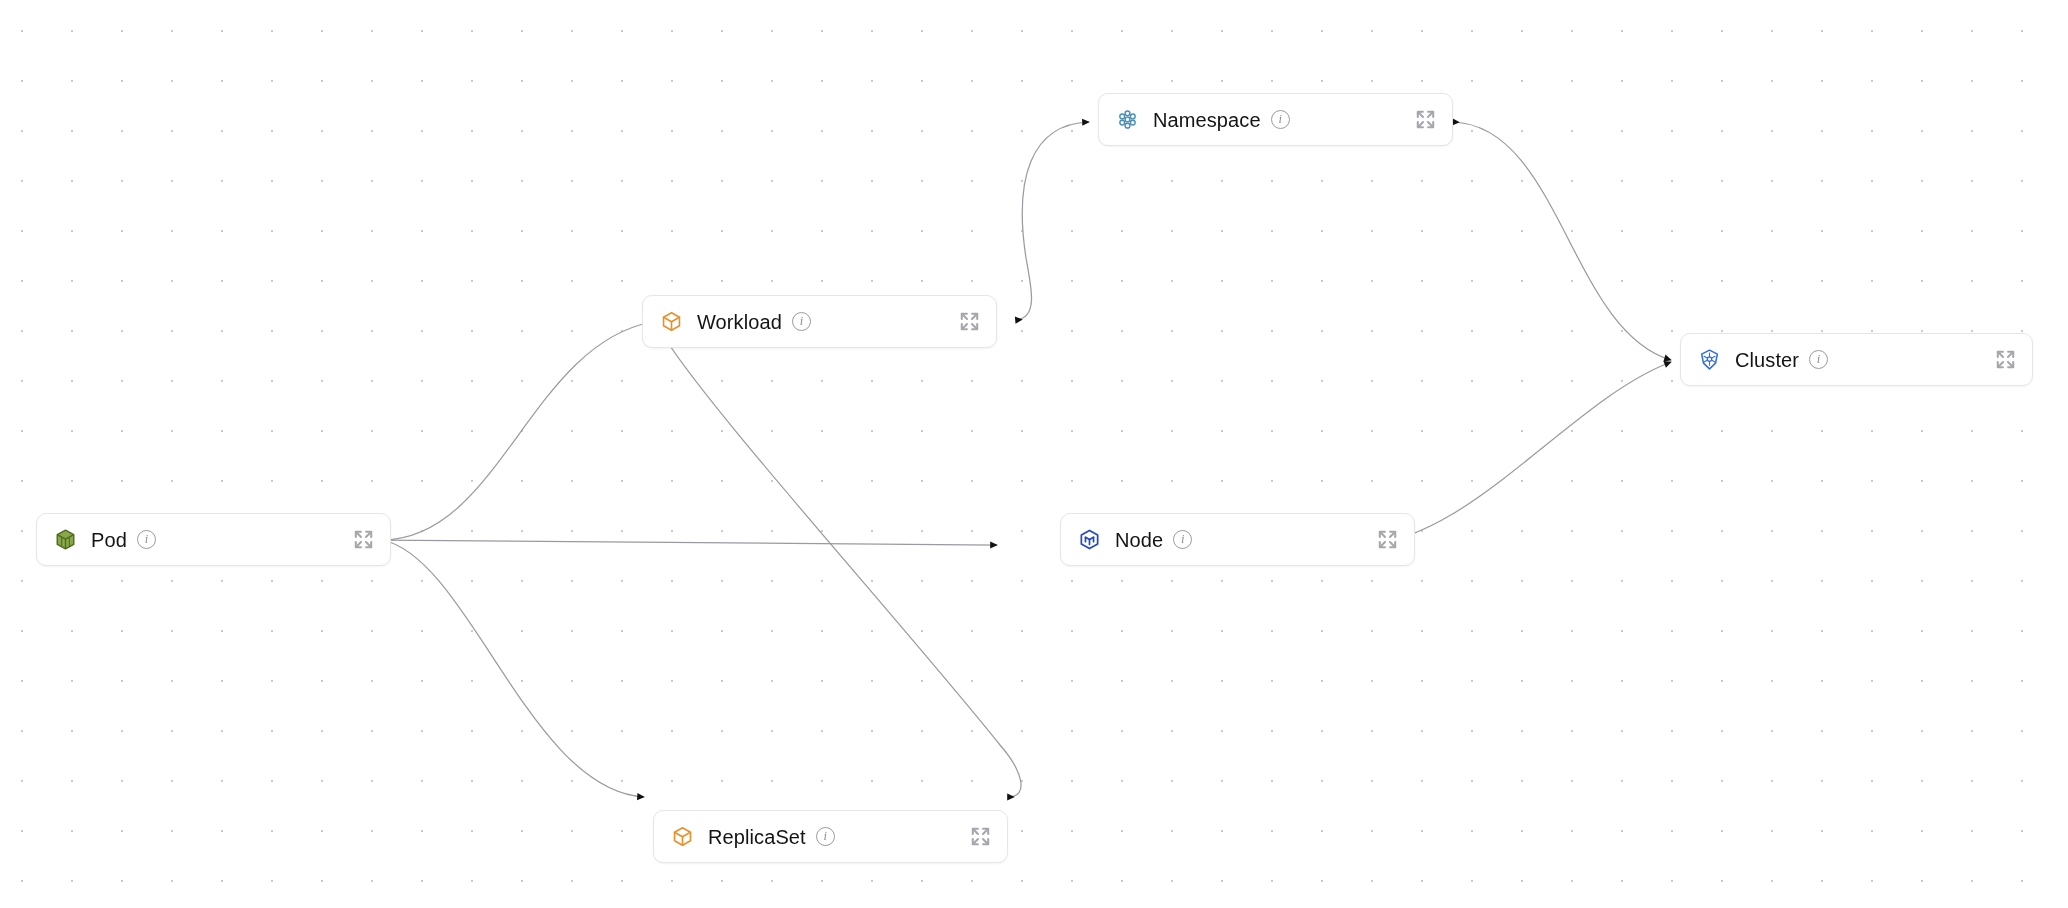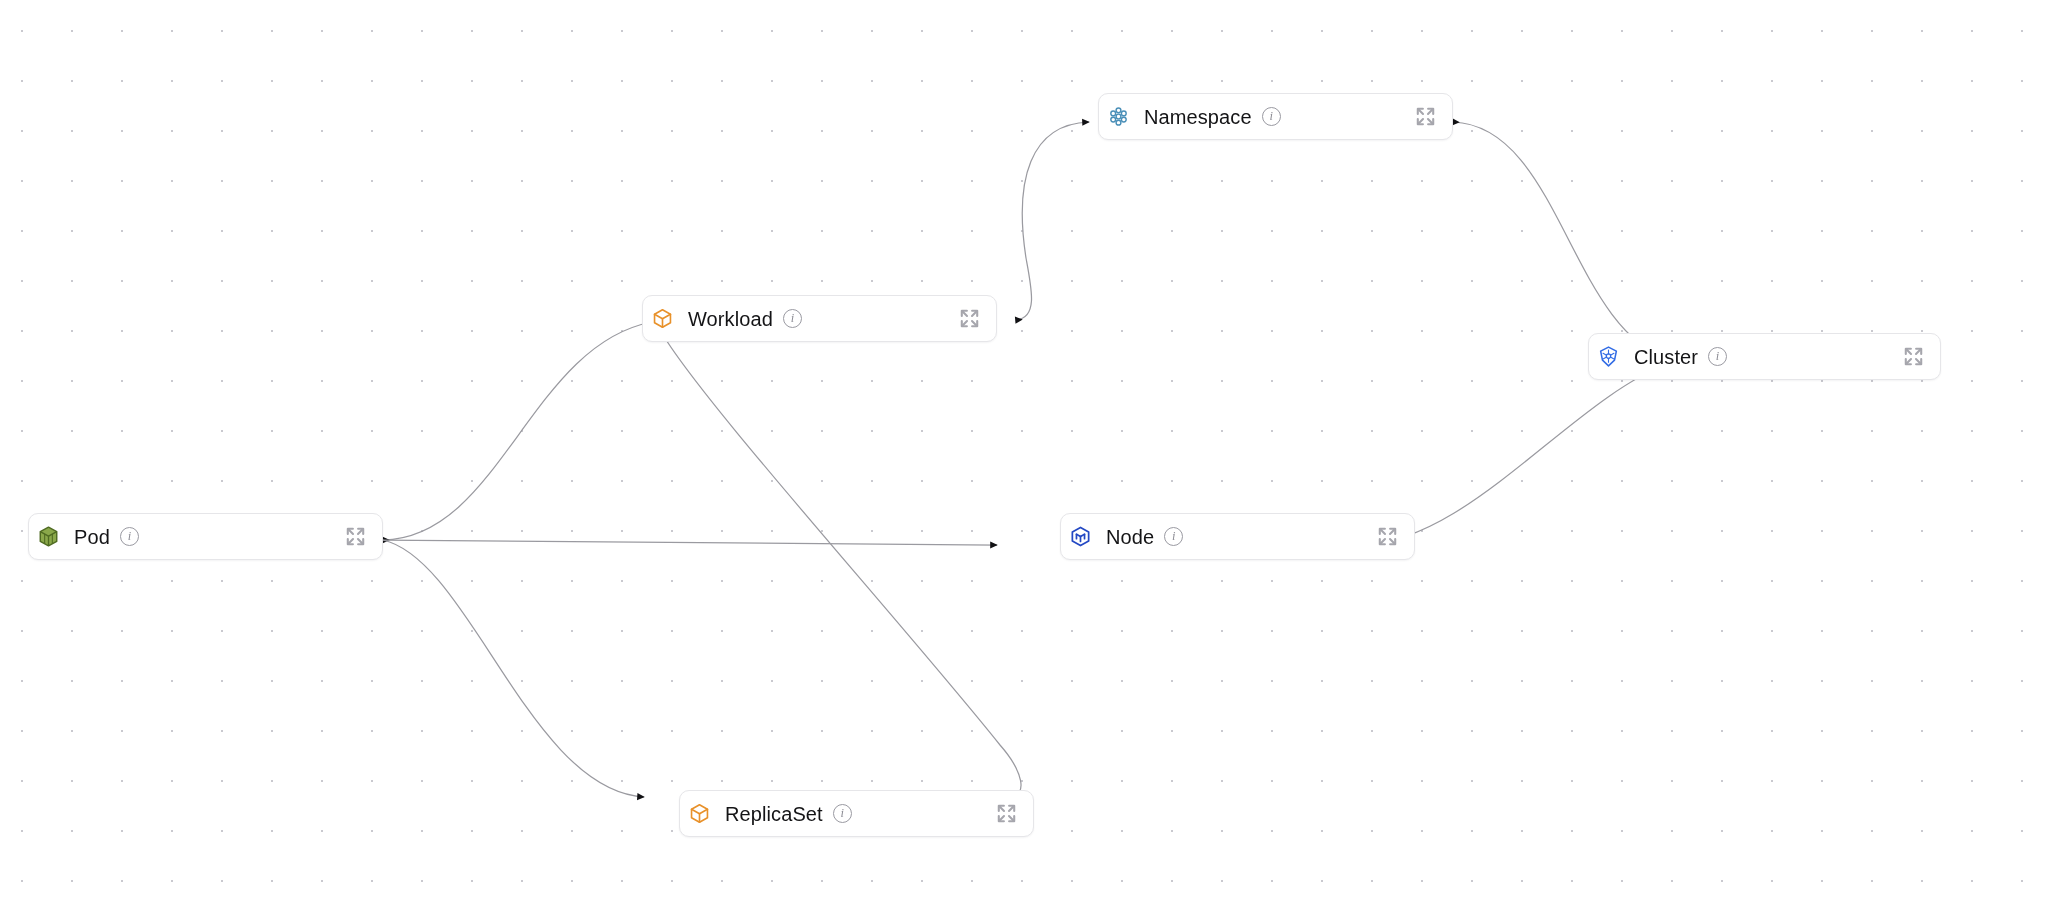--- a/index.html
+++ b/index.html
@@ -27,22 +27,22 @@
     pointer-events: none;
   }
   .node {
     position: absolute;
     display: flex;
     align-items: center;
     background: #ffffff;
     border: 1px solid #e6e6e9;
     border-radius: 10px;
     box-shadow: 0 1px 2px rgba(16,24,40,0.05);
-    padding: 0 14px 0 8px;
-    height: 47px;
+    padding: 0 14px 0 17px;
+    height: 53px;
   }
   .node-icon {
     width: 23px;
     height: 23px;
     flex: 0 0 23px;
     display: flex;
     align-items: center;
     justify-content: center;
   }
   .node-icon svg { display: block; }
@@ -107,21 +107,21 @@
       <path d="M 1008,797 C 1030,797 1022,770 1000,745 C 900,620 700,400 660,330" marker-end="url(#arrow)" marker-start="url(#arrow-src)"></path>
 
       <path d="M 1016,320 C 1038,318 1032,290 1026,258 C 1014,180 1030,124 1089,122" marker-end="url(#arrow)" marker-start="url(#arrow-src)"></path>
 
       <path d="M 1453,122 C 1560,126 1570,330 1671,360" marker-end="url(#arrow)" marker-start="url(#arrow-src)"></path>
 
       <path d="M 1361,545 C 1470,542 1570,400 1671,362" marker-end="url(#arrow)" marker-start="url(#arrow-src)"></path>
     </g>
   </svg>
 
-  <div class="node" style="left:28px; top:513px; width:355px;">
+  <div class="node" style="left:36px; top:513px; width:355px;">
     <span class="node-icon">
       <svg width="23" height="23" viewBox="0 0 24 24">
         <path d="M12 2.3 L20.6 6.9 L20.6 17.1 L12 21.7 L3.4 17.1 L3.4 6.9 Z" fill="#8aa84a" stroke="#4f6b22" stroke-width="1.5" stroke-linejoin="round"></path>
         <path d="M3.4 6.9 L12 11.6 L20.6 6.9" fill="none" stroke="#4f6b22" stroke-width="1.4"></path>
         <path d="M12 11.6 L12 21.7" fill="none" stroke="#4f6b22" stroke-width="1.4"></path>
         <path d="M8 9.3 L8 19.3 M16 9.3 L16 19.3" fill="none" stroke="#4f6b22" stroke-width="1.1"></path>
       </svg>
     </span>
     <span class="node-label">Pod</span>
     <span class="info-icon">i</span>
@@ -146,21 +146,21 @@
     <span class="info-icon">i</span>
     <span class="spacer"></span>
     <span class="expand-icon">
       <svg width="25" height="25" viewBox="0 0 24 24" fill="none" stroke="#a6a6ad" stroke-width="2" stroke-linecap="round" stroke-linejoin="round">
         <path d="M9.5 4.6 H4.6 V9.5 M14.5 4.6 H19.4 V9.5 M19.4 14.5 V19.4 H14.5 M4.6 14.5 V19.4 H9.5"></path>
         <path d="M4.9 4.9 L9.6 9.6 M19.1 4.9 L14.4 9.6 M19.1 19.1 L14.4 14.4 M4.9 19.1 L9.6 14.4"></path>
       </svg>
     </span>
   </div>
 
-  <div class="node" style="left:653px; top:790px; width:355px;margin-left:26px;">
+  <div class="node" style="left:653px; top:810px; width:355px;">
     <span class="node-icon">
       <svg width="23" height="23" viewBox="0 0 24 24" fill="none" stroke="#e8912a" stroke-width="1.7" stroke-linejoin="round" stroke-linecap="round">
         <path d="M12 2.9 L20.3 7.6 L20.3 16.4 L12 21.1 L3.7 16.4 L3.7 7.6 Z"></path>
         <path d="M3.7 7.6 L12 12.3 L20.3 7.6"></path>
         <path d="M12 12.3 L12 21.1"></path>
       </svg>
     </span>
     <span class="node-label">ReplicaSet</span>
     <span class="info-icon">i</span>
     <span class="spacer"></span>
@@ -208,21 +208,21 @@
     <span class="info-icon">i</span>
     <span class="spacer"></span>
     <span class="expand-icon">
       <svg width="25" height="25" viewBox="0 0 24 24" fill="none" stroke="#a6a6ad" stroke-width="2" stroke-linecap="round" stroke-linejoin="round">
         <path d="M9.5 4.6 H4.6 V9.5 M14.5 4.6 H19.4 V9.5 M19.4 14.5 V19.4 H14.5 M4.6 14.5 V19.4 H9.5"></path>
         <path d="M4.9 4.9 L9.6 9.6 M19.1 4.9 L14.4 9.6 M19.1 19.1 L14.4 14.4 M4.9 19.1 L9.6 14.4"></path>
       </svg>
     </span>
   </div>
 
-  <div class="node" style="left:1588px; top:333px; width:353px;text-align:center;">
+  <div class="node" style="left:1680px; top:333px; width:353px;text-align:center;">
     <span class="node-icon">
       <svg width="23" height="23" viewBox="0 0 24 24">
         <path d="M12 2.2 L20.2 6.4 L18.3 15.8 L12 21.8 L5.7 15.8 L3.8 6.4 Z" fill="none" stroke="#326ce5" stroke-width="1.6" stroke-linejoin="round"></path>
         <circle cx="12" cy="11.6" r="2.3" fill="none" stroke="#326ce5" stroke-width="1.3"></circle>
         <g stroke="#326ce5" stroke-width="1.15" stroke-linecap="round">
           <path d="M12 5.3 L12 9.3"></path>
           <path d="M12 13.9 L12 18"></path>
           <path d="M6.3 8.6 L10 10.6"></path>
           <path d="M14 12.6 L17.7 14.6"></path>
           <path d="M17.7 8.6 L14 10.6"></path>

